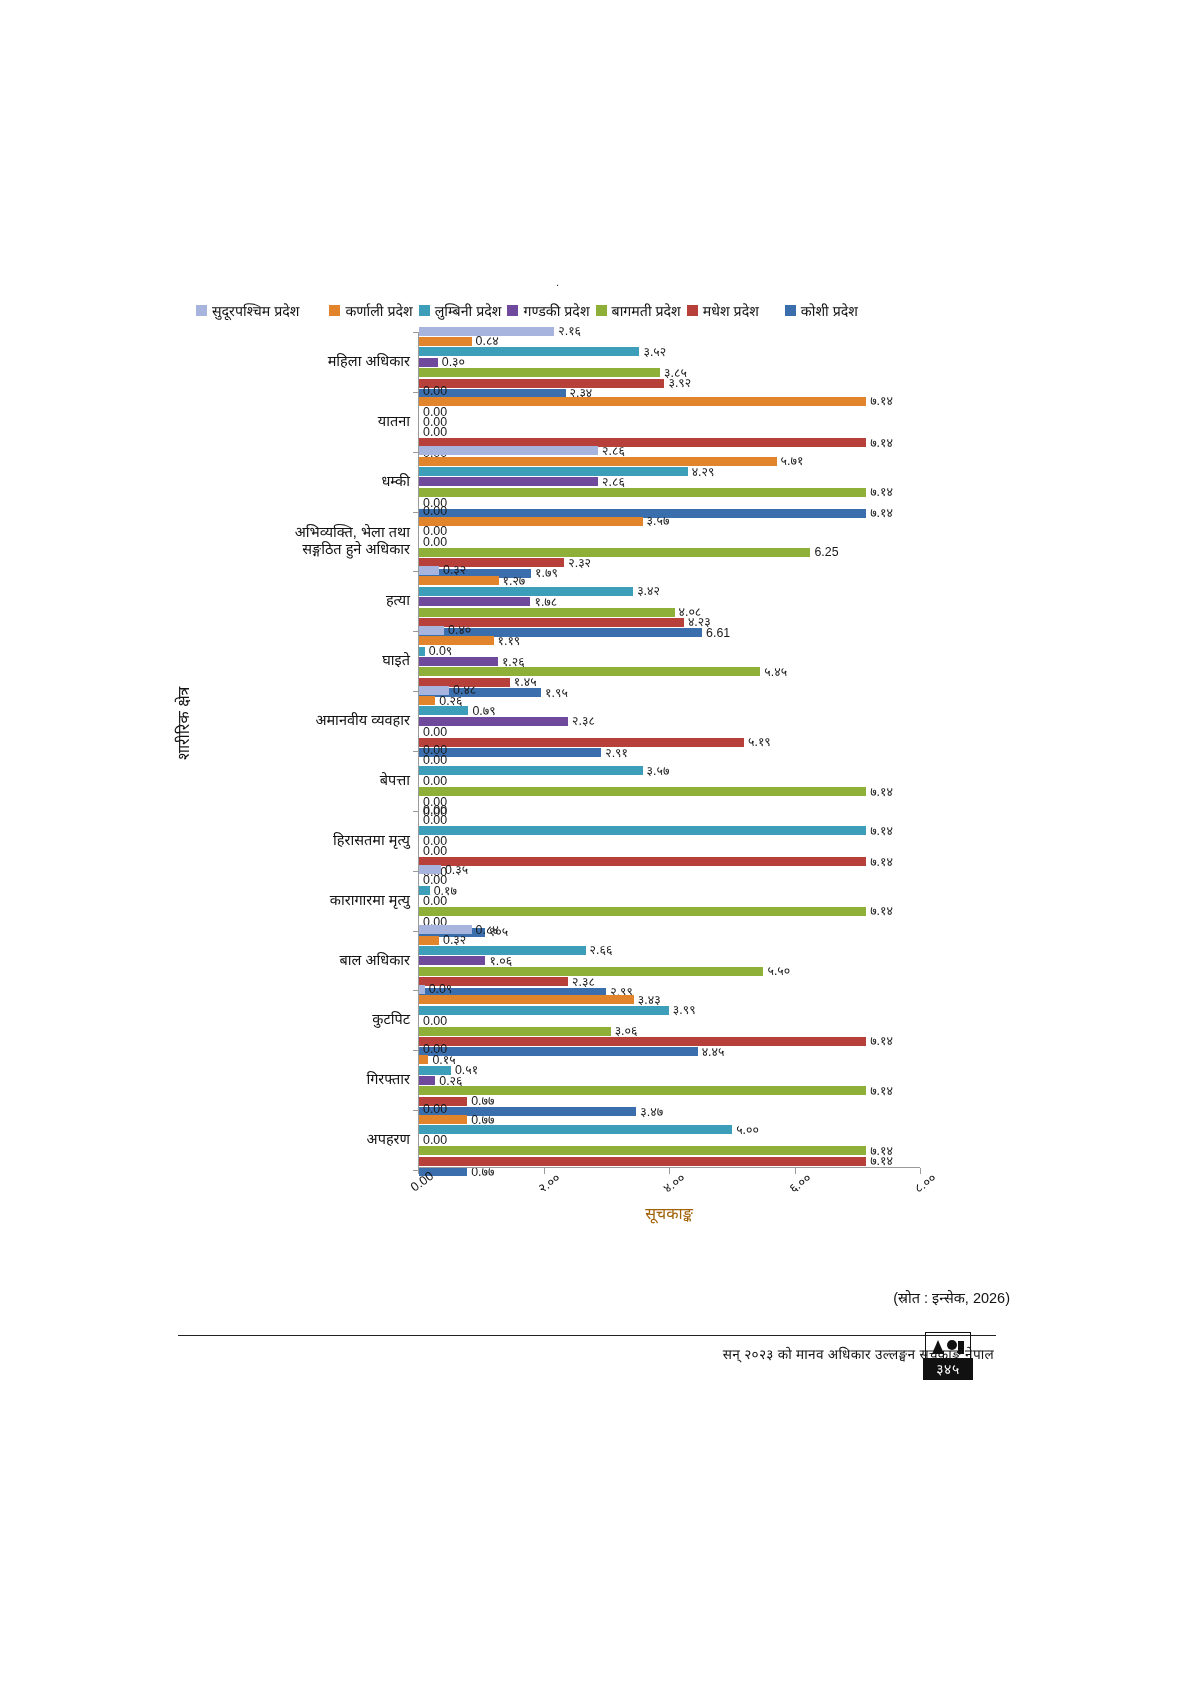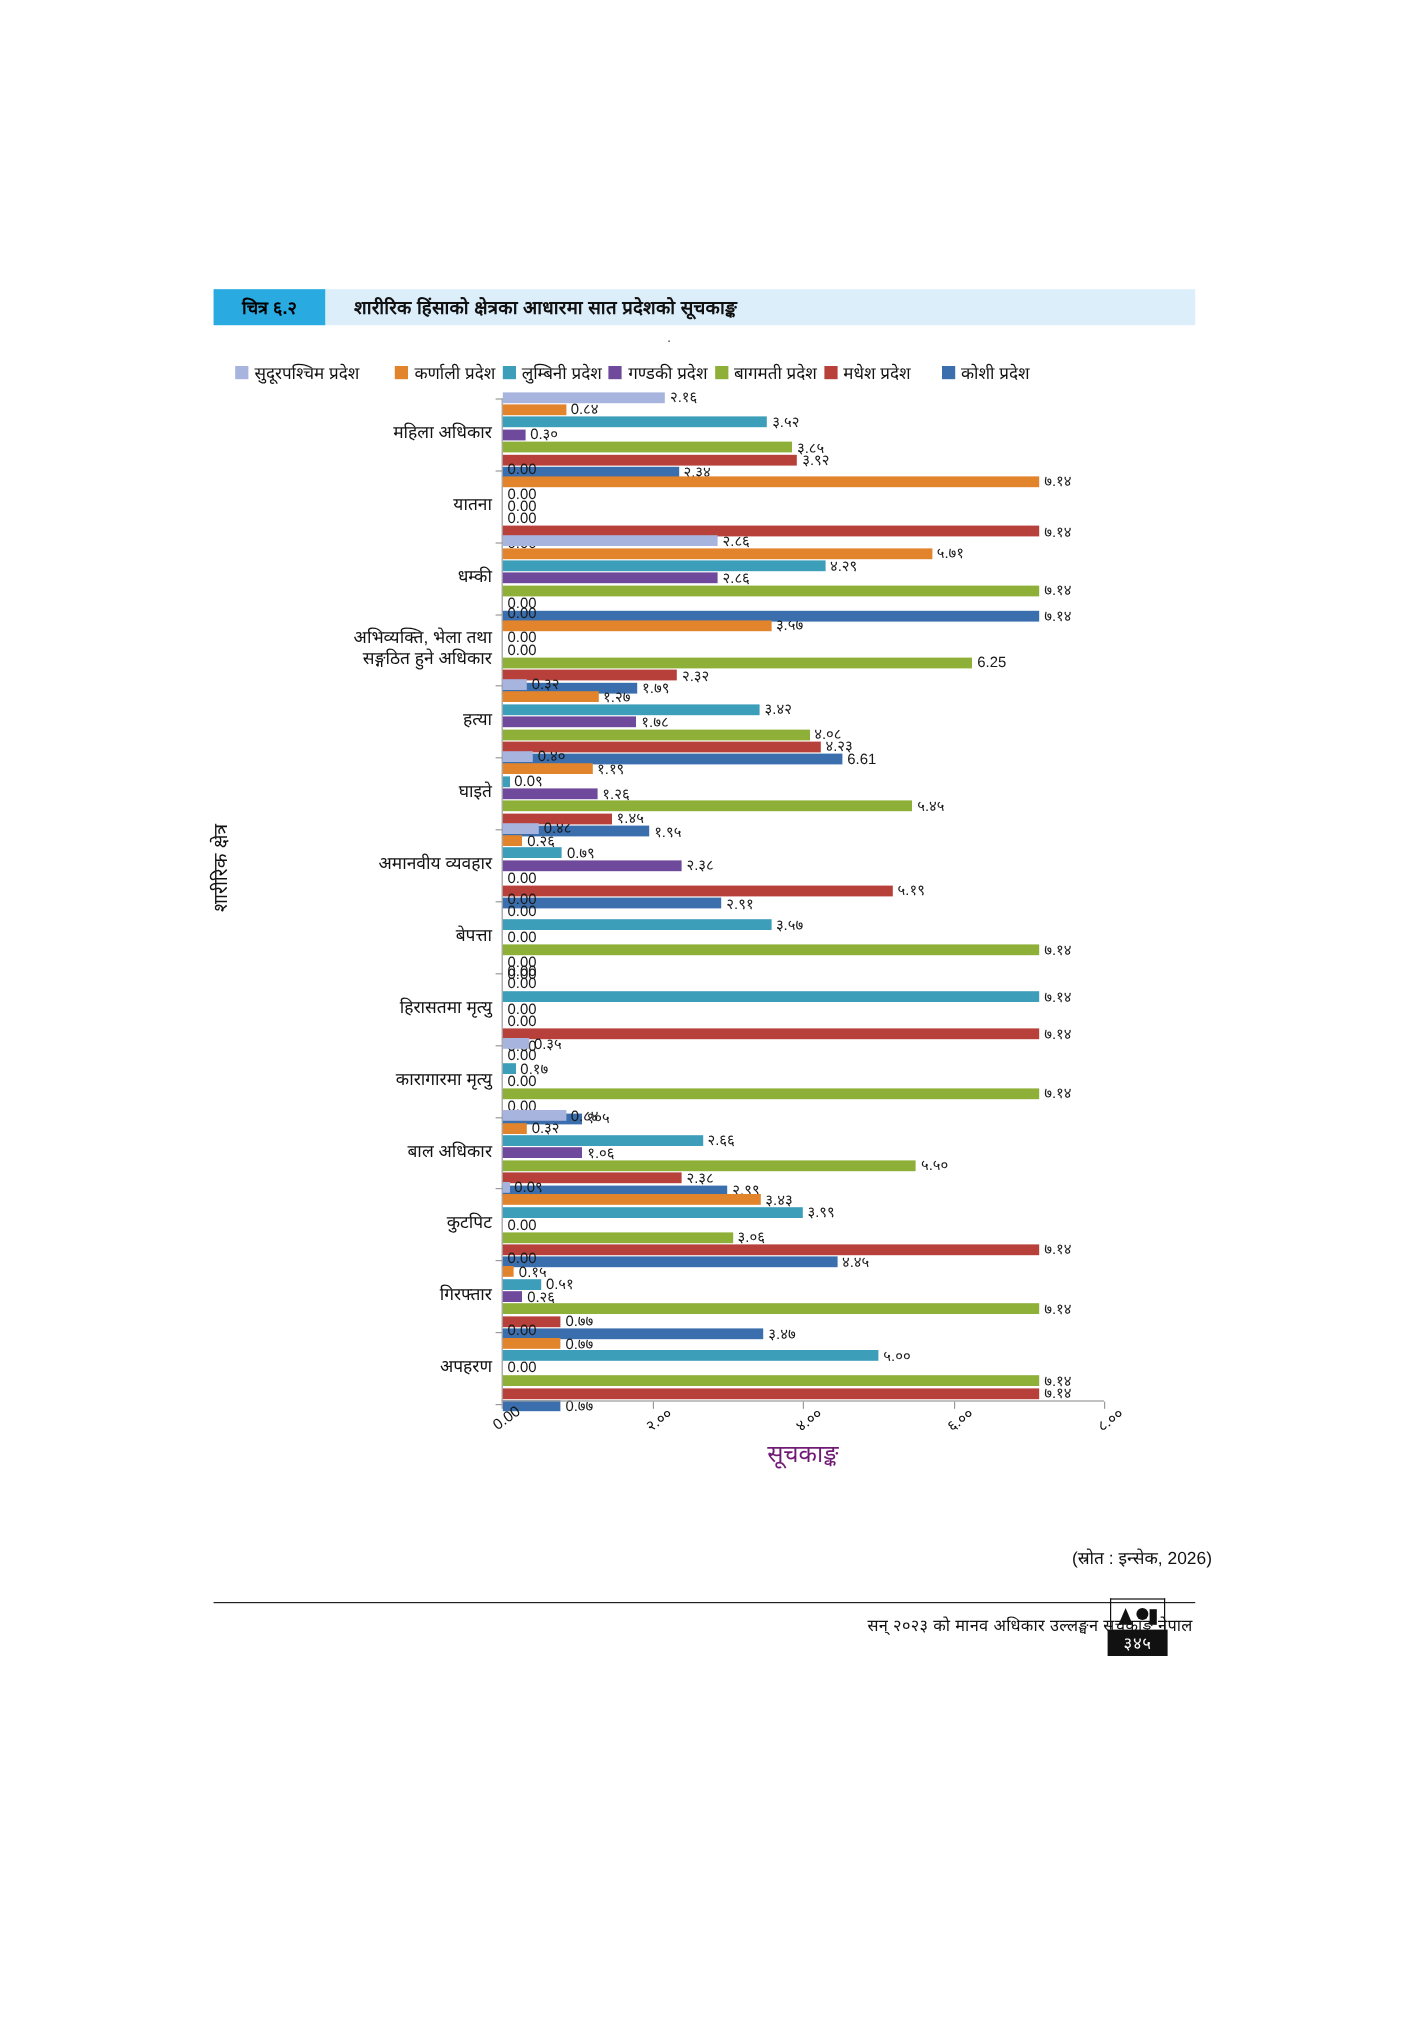--- a/index.html
+++ b/index.html
@@ -73,21 +73,21 @@
   .x-axis {
     position:absolute; left:240px; right:78px; bottom:62px; height:0;
     border-top:1.4px solid #9a9a9a;
   }
   .x-tick-label {
     position:absolute; top:8px; transform:translateX(-50%) rotate(-36deg);
     transform-origin:center top; font-size:12.6px; color:#111;
   }
   .x-axis-title {
     position:absolute; left:240px; right:78px; bottom:6px;
-    text-align:center; font-size:20px; color:#701a75;
+    text-align:center; font-size:16px; color:#a16207;
   }
 
   
   .source {
     position:absolute; right:180px; top:1287px;
     font-size:14.5px; color:#111;
   }
   .footer-rule {
     position:absolute; left:178px; top:1335px; width:818px; height:0;
     border-top:1.3px solid #222;
@@ -108,24 +108,20 @@
   .badge-num {
     width:50px; background:#111; color:#fff; text-align:center;
     font-size:14px; padding:1px 0 2px; letter-spacing:.5px;
   }
 </style>
 </head>
 <body>
 
 <div class="page">
 
-  <div class="title-band">
-    <div class="fig-tag">चित्र ६.२</div>
-    <div class="fig-title">शारीरिक हिंसाको क्षेत्रका आधारमा सात प्रदेशको सूचकाङ्क</div>
-  </div>
   <div class="tiny-dot">.</div>
 
   <div class="legend" id="legend">
       <div class="legend-item" style="margin-right: 30px;">
         <span class="legend-swatch" style="background: rgb(166, 180, 222);"></span>
         <span>सुदूरपश्चिम प्रदेश</span>
       </div>
       <div class="legend-item" style="margin-right: 6px;">
         <span class="legend-swatch" style="background: rgb(226, 132, 44);"></span>
         <span>कर्णाली प्रदेश</span>

